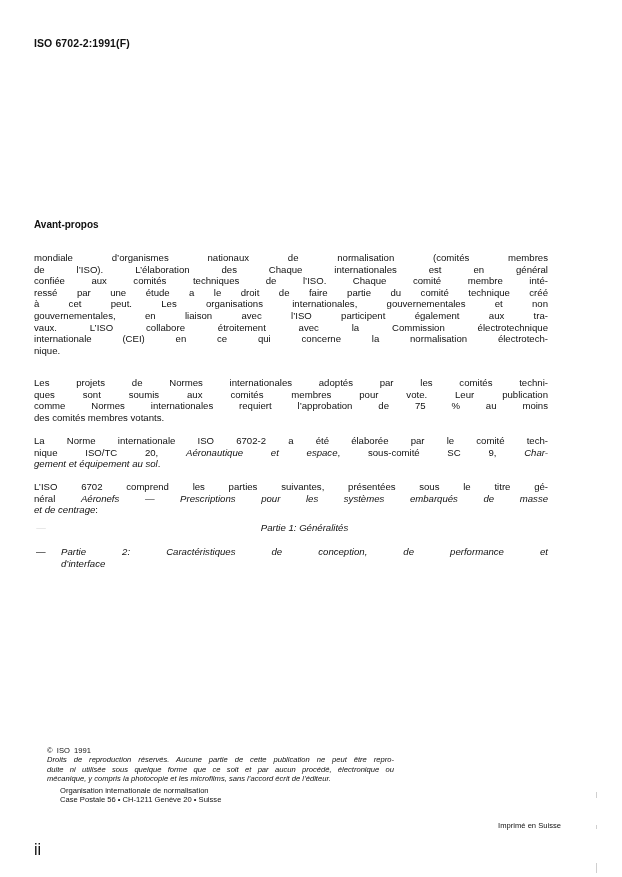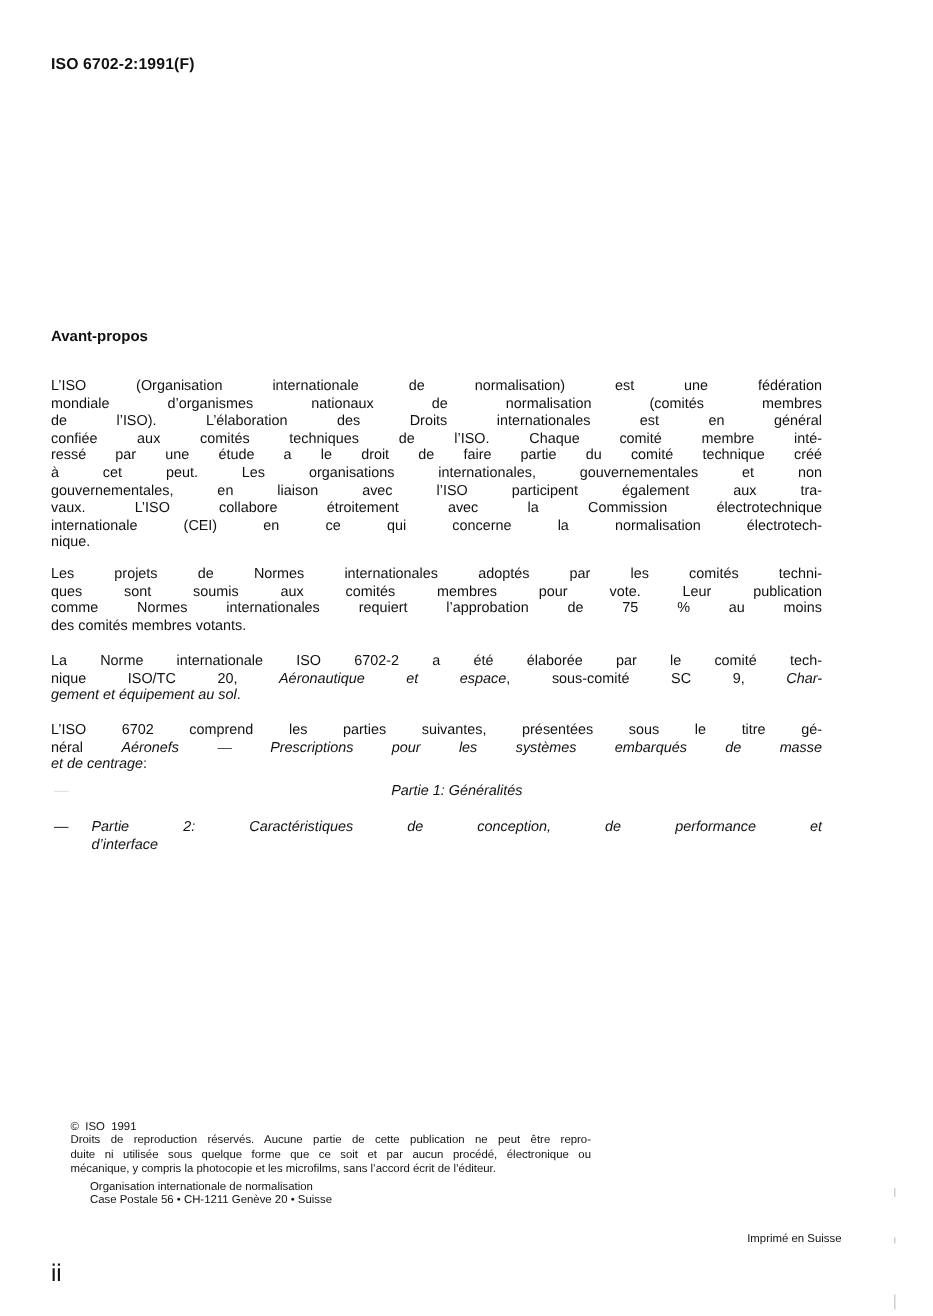--- a/index.html
+++ b/index.html
@@ -83,23 +83,22 @@
 </head>
 <body>
 
 <div>
 
   <div class="header-id">ISO 6702-2:1991(F)</div>
 
   <div class="section-title">Avant-propos</div>
 
   <div class="body-text" style="top:252px;">
-    <span class="l">L’ISO (Organisation internationale de normalisation) est une fédération</span>
     <span class="l">mondiale d’organismes nationaux de normalisation (comités membres</span>
-    <span class="l">de l’ISO). L’élaboration des Droits internationales est en général</span>
+    <span class="l">de l’ISO). L’élaboration des Chaque internationales est en général</span>
     <span class="l">confiée aux comités techniques de l’ISO. Chaque comité membre inté-</span>
     <span class="l">ressé par une étude a le droit de faire partie du comité technique créé</span>
     <span class="l">à cet peut. Les organisations internationales, gouvernementales et non</span>
     <span class="l">gouvernementales, en liaison avec l’ISO participent également aux tra-</span>
     <span class="l">vaux. L’ISO collabore étroitement avec la Commission électrotechnique</span>
     <span class="l">internationale (CEI) en ce qui concerne la normalisation électrotech-</span>
     <span class="l last">nique.</span>
   </div>
 
   <div class="body-text" style="top:377px;">
@@ -129,21 +128,21 @@
   <div class="list-item" style="top:546px;">
     <span class="dash">—</span>
     <div class="list-text">
       <span class="l" style="width:487px;">Partie 2: Caractéristiques de conception, de performance et</span>
       <span class="l last">d’interface</span>
     </div>
   </div>
 
   <div class="footer">
     <div style="white-space:pre;">©  ISO  1991</div>
-    <div style="width:347px;">
+    <div style="width:347px;font-style:italic;">
       <span class="l">Droits de reproduction réservés. Aucune partie de cette publication ne peut être repro-</span>
       <span class="l">duite ni utilisée sous quelque forme que ce soit et par aucun procédé, électronique ou</span>
       <span class="l last">mécanique, y compris la photocopie et les microfilms, sans l’accord écrit de l’éditeur.</span>
     </div>
     <div class="indent" style="margin-top:2px;">Organisation internationale de normalisation</div>
     <div class="indent">Case Postale 56 • CH-1211 Genève 20 • Suisse</div>
     <div style="margin-top:17px;text-align:right;">Imprimé en Suisse</div>
   </div>
 
   <div class="page-num">ii</div>

